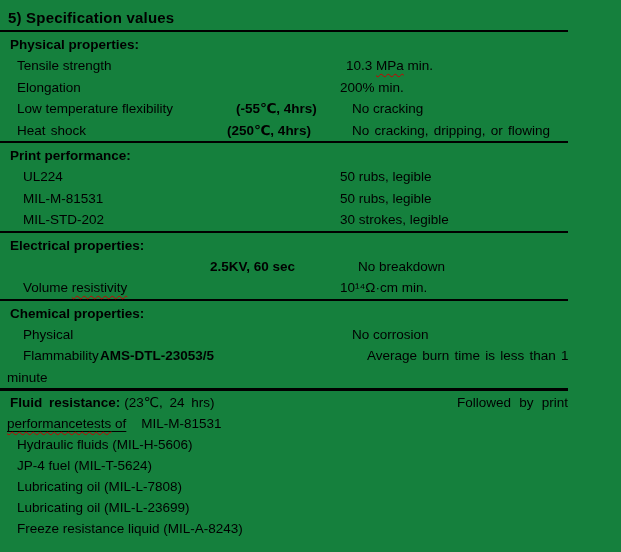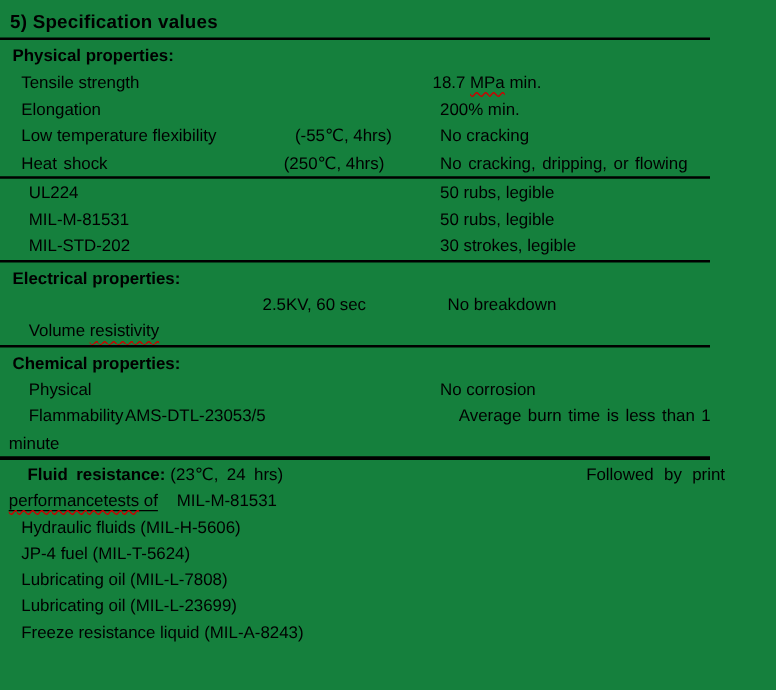--- a/index.html
+++ b/index.html
@@ -8,80 +8,81 @@
     font-family:"Liberation Sans","DejaVu Sans",sans-serif;
     font-size:13.5px;color:#000;overflow:hidden;
   }
   .title{font-weight:bold;font-size:15px;padding:9px 0 4px 8px;letter-spacing:.2px;}
   .rule{width:568px;height:2px;background:#000;}
   .rule.thick{height:3px;}
   .heading{font-weight:bold;padding:4px 0 1px 10px;line-height:18px;}
   .row{position:relative;height:21.5px;line-height:21.5px;white-space:nowrap;text-align:center;}
   .lbl{position:absolute;}
   .l7{left:7px}.l17{left:17px}.l23{left:23px}
-  .cond{position:absolute;}
+  .cond{position:absolute;font-weight:bold;}
   .c100{left:100px}.c210{left:210px}.c227{left:227px}.c236{left:236px}
   .val{position:absolute;}
-  .v340{left:352px}.v345{left:345px}.v346{left:346px}.v352{left:352px}
+  .v340{left:340px}.v345{left:345px}.v346{left:346px}.v352{left:352px}
   .v358{left:358px}.v367{left:367px}
   .ws1{word-spacing:1.5px}.ws3{word-spacing:3px}.ws4{word-spacing:4.5px}
   .sq{
     text-decoration:underline wavy #cc0000;
     text-decoration-thickness:1px;
     text-underline-offset:2.5px;
     text-decoration-skip-ink:none;
   }
   .ul-solid{
     text-decoration:underline solid #000;
     text-decoration-thickness:1px;
     text-underline-offset:3px;
   }
   .fluid-head{
     display:flex;justify-content:space-between;width:568px;
-    padding:3px 0 0 10px;box-sizing:border-box;height:21.5px;line-height:18px;margin-left:12px;
+    padding:3px 0 0 10px;box-sizing:border-box;height:21.5px;line-height:18px;
   }
   .fluid-head .bold{font-weight:bold;}
   .fluid-wrap{height:21.5px;line-height:21.5px;padding-left:7px;white-space:nowrap;}
   .gap{margin-left:15px;}
   .fluid-item{height:21px;line-height:21px;padding-left:17px;white-space:nowrap;}
   .sp{display:inline-block;width:4px;}
 </style>
 </head>
 <body>
 
 <div class="page">
 
   <div class="title">5) Specification values</div>
   <div class="rule"></div>
 
   <div>
     <div class="heading">Physical properties:</div>
     <div class="row">
       <span class="lbl l17">Tensile strength</span>
-      <span class="val v346"><span>18.7 </span><span class="sq">MPa</span><span> min.</span></span>
+      <span class="val v346"><span>10.3 </span><span class="sq">MPa</span><span> min.</span></span>
     </div>
     <div class="row">
       <span class="lbl l17">Elongation</span>
       <span class="val v340">200% min.</span>
     </div>
     <div class="row">
       <span class="lbl l17">Low temperature flexibility</span>
       <span class="cond c236">(-55℃, 4hrs)</span>
       <span class="val v352">No cracking</span>
     </div>
     <div class="row">
       <span class="lbl l17 ws1">Heat shock</span>
       <span class="cond c227">(250℃, 4hrs)</span>
       <span class="val v352 ws1">No cracking, dripping, or flowing</span>
     </div>
   </div>
 
   <div class="rule"></div>
 
   <div>
+    <div class="heading">Print performance:</div>
     <div class="row">
       <span class="lbl l23">UL224</span>
       <span class="val v340">50 rubs, legible</span>
     </div>
     <div class="row">
       <span class="lbl l23">MIL-M-81531</span>
       <span class="val v340">50 rubs, legible</span>
     </div>
     <div class="row">
       <span class="lbl l23">MIL-STD-202</span>
@@ -92,20 +93,21 @@
   <div class="rule"></div>
 
   <div>
     <div class="heading">Electrical properties:</div>
     <div class="row">
       <span class="cond c210">2.5KV, 60 sec</span>
       <span class="val v358">No breakdown</span>
     </div>
     <div class="row">
       <span class="lbl l23"><span>Volume </span><span class="sq">resistivity</span></span>
+      <span class="val v340">10¹⁴Ω·cm min.</span>
     </div>
   </div>
 
   <div class="rule"></div>
 
   <div>
     <div class="heading">Chemical properties:</div>
     <div class="row">
       <span class="lbl l23">Physical</span>
       <span class="val v352">No corrosion</span>

